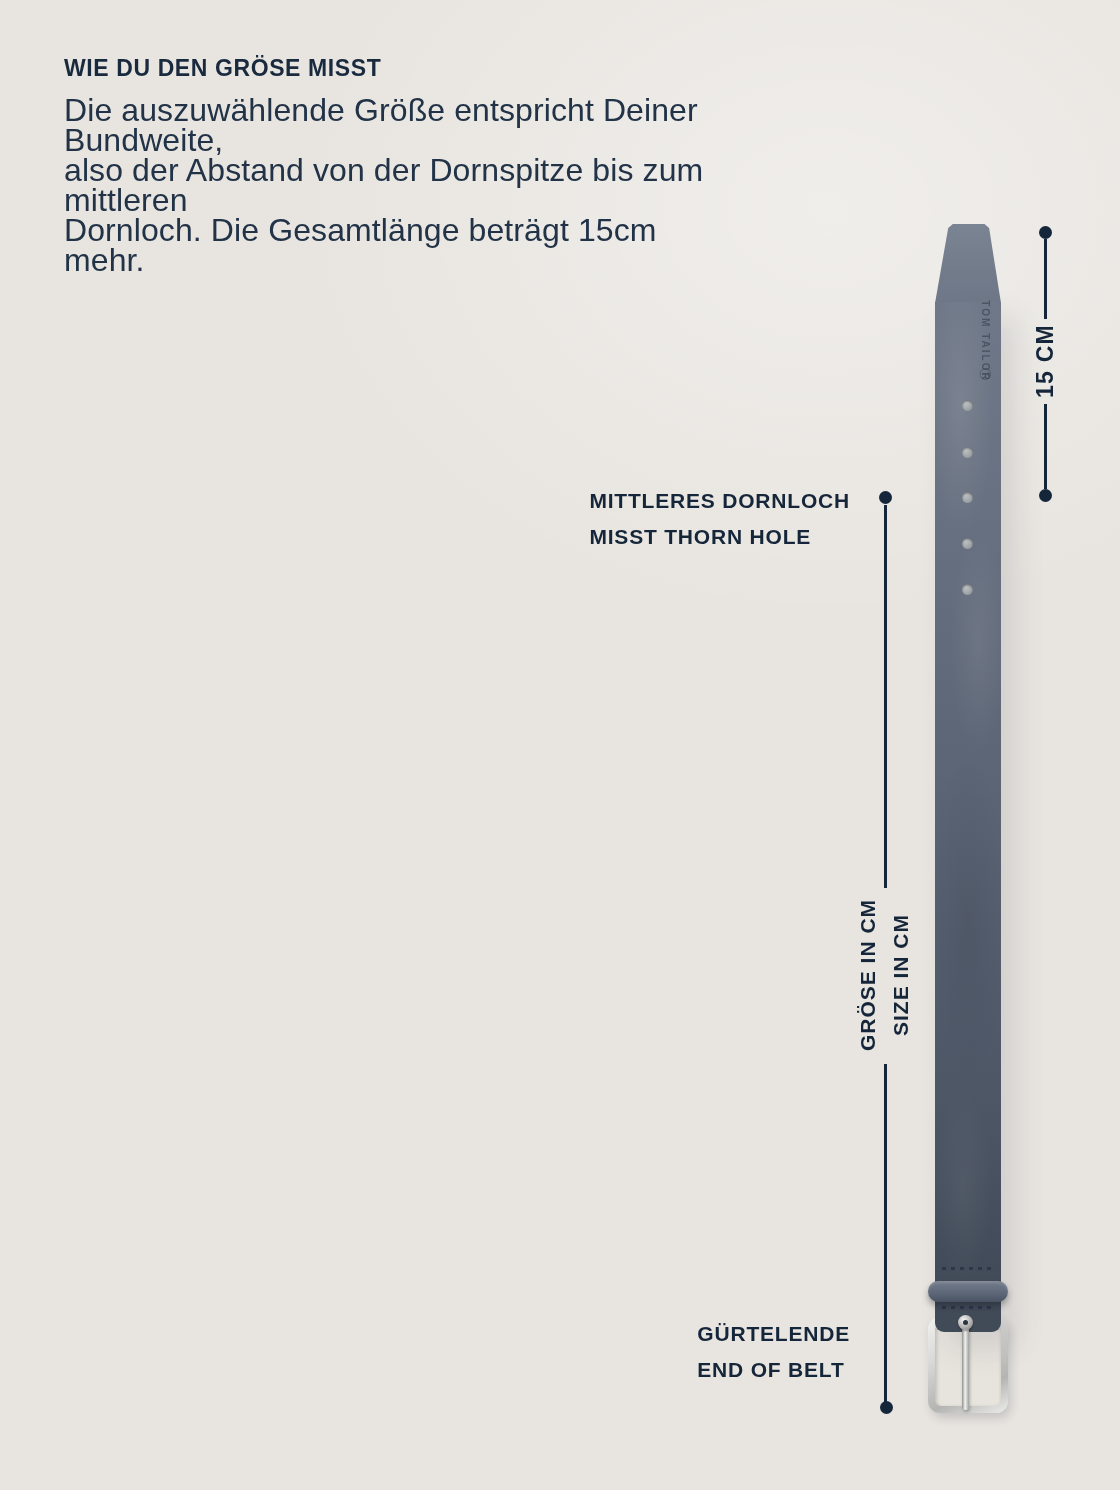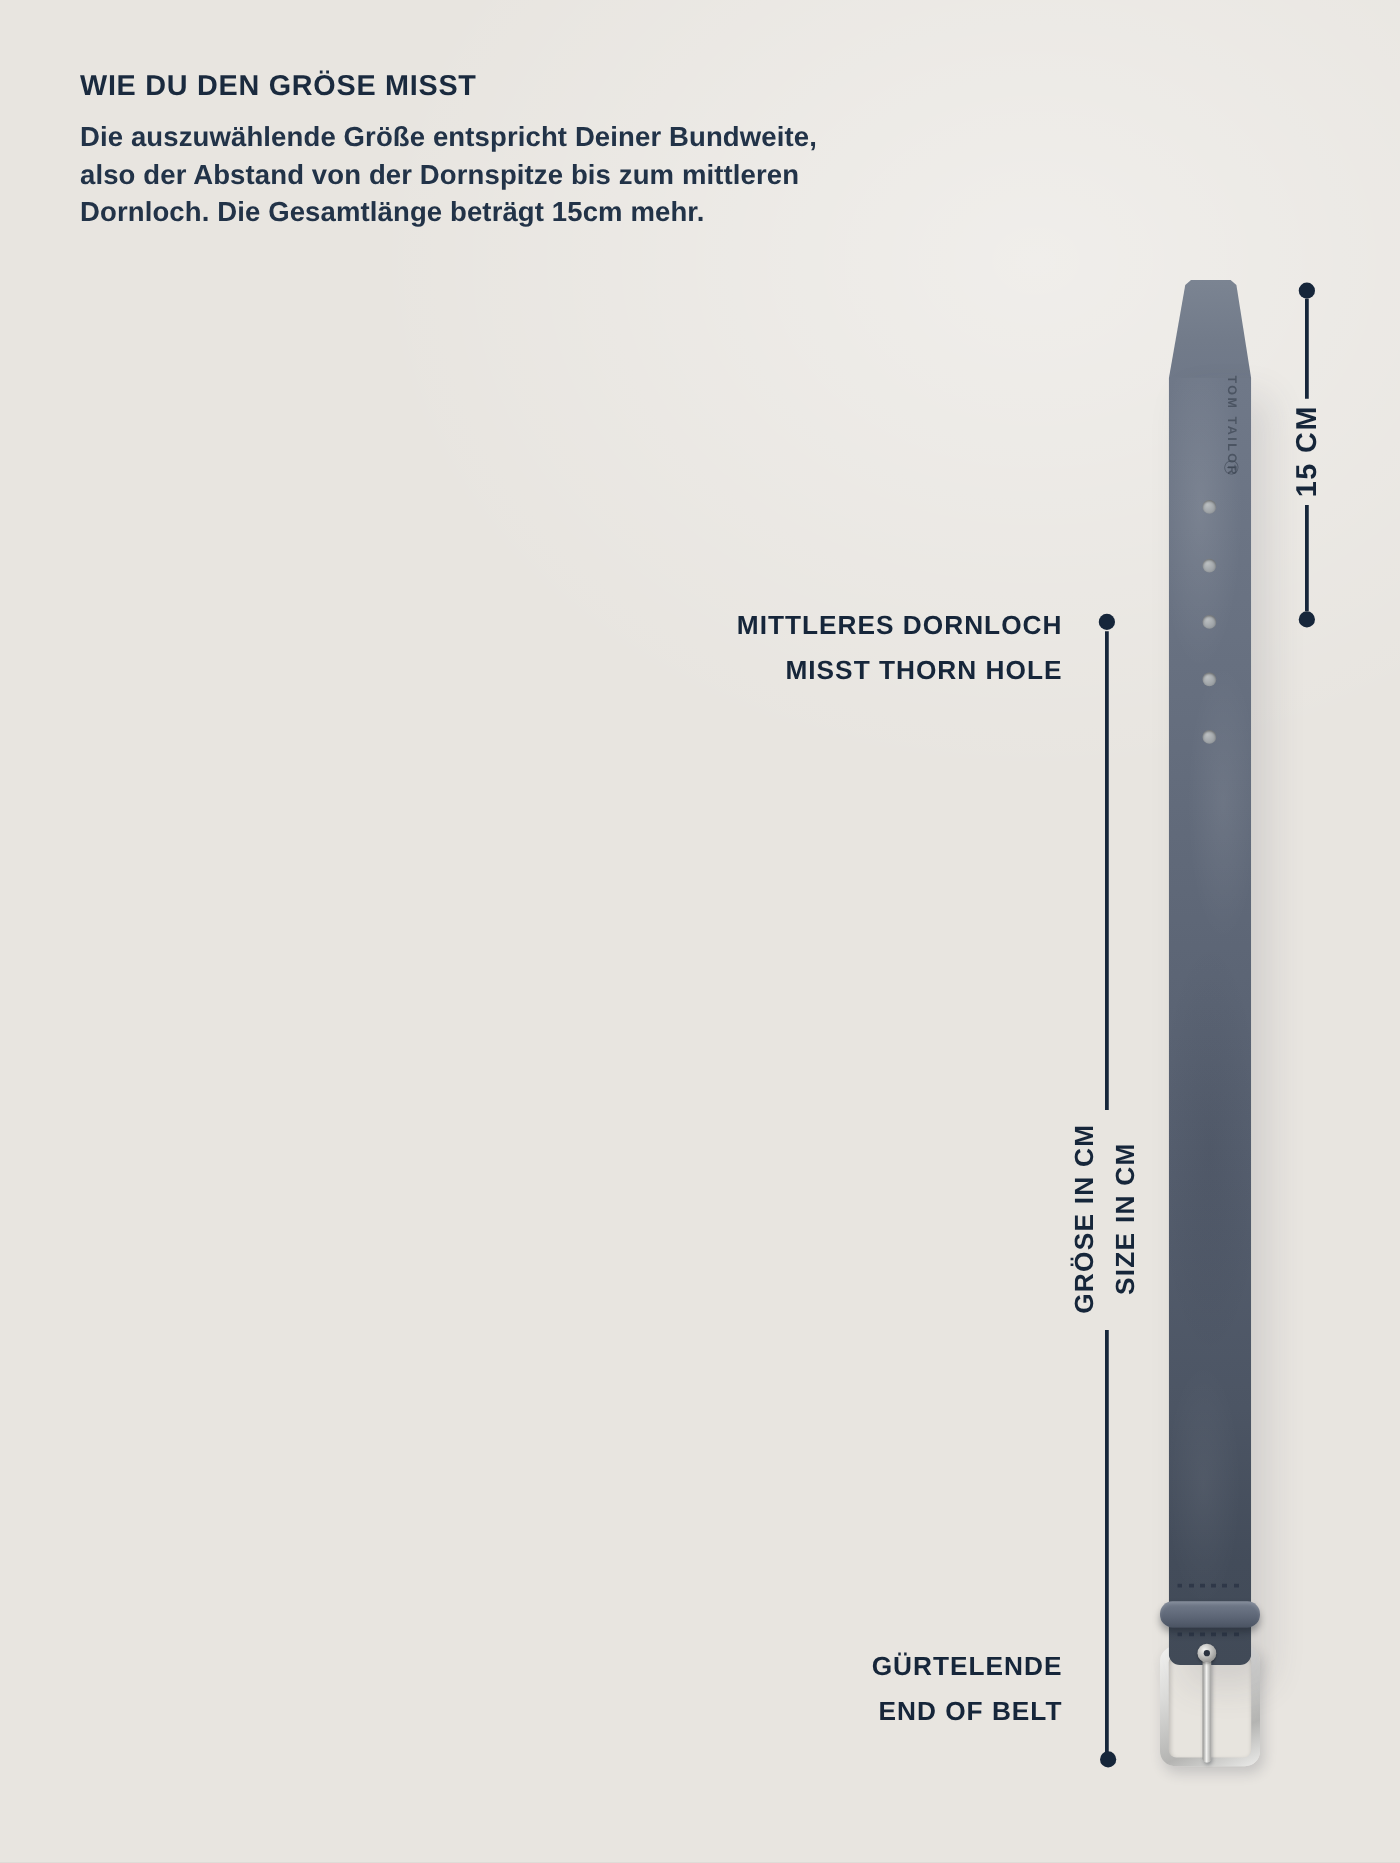--- a/index.html
+++ b/index.html
@@ -27,21 +27,21 @@
       radial-gradient(900px 700px at 74% 14%, rgba(255,255,255,.35), rgba(255,255,255,0) 60%),
       var(--background);
   }
   
   .text-block{position:absolute;left:64px;width:680px;color:var(--ink);}
   .text-block h2{
     margin:0 0 13px 0;
     font-size:23px;line-height:28px;font-weight:700;
     letter-spacing:.6px;color:var(--ink);
   }
-  .text-block p{margin:0;font-size:22px;line-height:30px;font-weight:700;color:var(--body_ink);letter-spacing:.1px;}
+  .text-block p{margin:0;font-size:32px;line-height:30px;font-weight:400;color:var(--body_ink);letter-spacing:.1px;}
   #block-de{top:54px;}
   #block-en{top:239px;}
   
   .belt-tip{
     position:absolute;left:935px;top:224px;width:66px;height:80px;z-index:2;
     background:linear-gradient(180deg,#7b8492 0%,#727b8a 60%,#6f7888 100%);
     clip-path:polygon(20% 5%,27% 0,75% 0,82% 5%,100% 99%,100% 100%,0 100%,0 99%);
   }
   .belt-strap{
     position:absolute;left:935px;top:302px;width:66px;height:1030px;z-index:2;
@@ -113,21 +113,21 @@
   .m-label-rot{
     position:absolute;z-index:7;white-space:nowrap;
     transform:translate(-50%,-50%) rotate(-90deg);
     color:var(--line_ink);font-weight:700;
   }
   #label-15cm{left:1045px;top:361px;font-size:23px;letter-spacing:1.2px;}
   #label-groesse{left:868px;top:975px;font-size:21px;letter-spacing:1px;}
   #label-size{left:901px;top:975px;font-size:21px;letter-spacing:1px;}
   
   .callout{
-    position:absolute;right:270px;z-index:7;text-align:right;
+    position:absolute;right:270px;z-index:7;text-align:left;
     color:var(--line_ink);font-size:21px;line-height:36px;font-weight:700;letter-spacing:.8px;
     white-space:nowrap;
   }
   #callout-middle{top:483px;}
   #callout-end{top:1316px;margin-left:32px;}
 </style>
 </head>
 <body>
 
 <div class="stage">

